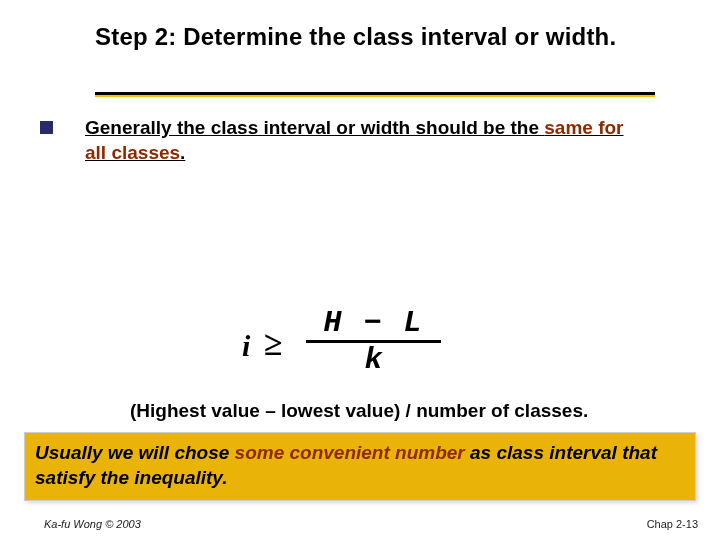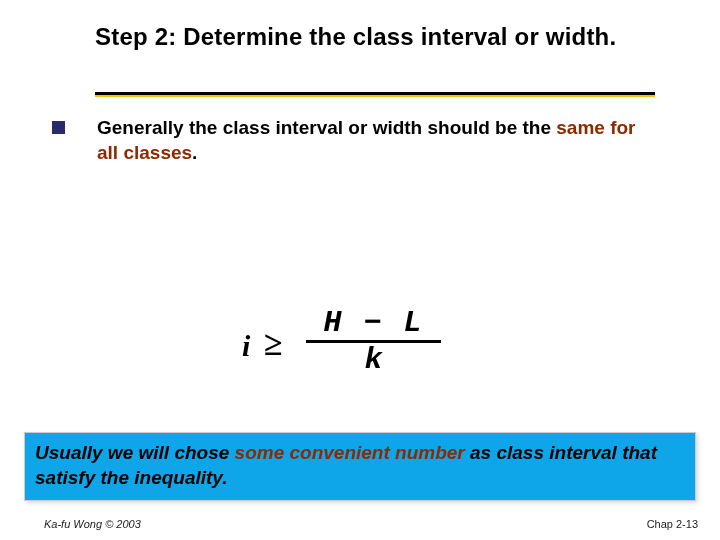--- a/index.html
+++ b/index.html
@@ -3,40 +3,40 @@
 <meta charset="utf-8">
 <style>
   * { margin: 0; padding: 0; box-sizing: border-box; }
   html, body { width: 720px; height: 540px; font-family: Verdana, Geneva, sans-serif; background: #fff; color: #000; }
   .slide { position: relative; width: 720px; height: 540px; }
   .title { position: absolute; left: 95px; top: 22px; width: 560px; font-size: 24px; font-weight: bold; line-height: 1.25; letter-spacing: 0.2px; }
   .title-underline { position: absolute; left: 95px; top: 92px; width: 560px; height: 5px; }
   .title-underline .black { position: absolute; left: 0; top: 0; width: 100%; height: 3px; background: #000; }
   .title-underline .yellow { position: absolute; left: 0; top: 3px; width: 100%; height: 2px; background: #f6c400; }
 
-  .bullets { position: absolute; left: 52px; top: 115px; width: 605px; }
+  .bullets { position: absolute; left: 40px; top: 115px; width: 605px; text-decoration: underline; }
   .bullet { display: flex; align-items: flex-start; margin-bottom: 6px; }
   .bullet .marker { flex: 0 0 auto; width: 13px; height: 13px; background: #2a2a6a; margin-top: 6px; margin-right: 32px; }
   .bullet .text { flex: 1 1 auto; font-size: 19px; font-weight: bold; line-height: 1.32; }
   .emph { color: #8d2a00; }
 
   .formula { position: absolute; left: 242px; top: 307px; width: 220px; height: 70px; }
   .formula .ivar { position: absolute; left: 0; top: 22px; font-family: "Times New Roman", serif; font-style: italic; font-weight: bold; font-size: 30px; }
   .formula .ge { position: absolute; left: 22px; top: 18px; font-family: "Times New Roman", serif; font-size: 34px; font-weight: bold; }
   .formula .frac { position: absolute; left: 64px; top: 0; width: 135px; text-align: center; font-family: Liberation Mono, monospace; font-style: italic; font-weight: bold; }
   .formula .num { font-size: 30px; line-height: 32px; letter-spacing: 2px; }
   .formula .bar { height: 3px; background: #000; margin: 1px 0; }
   .formula .den { font-size: 30px; line-height: 32px; }
 
   .ci-line { position: absolute; left: 26px; top: 360px; font-size: 19px; font-weight: bold; }
   .ci-line .ge2 { font-family: "Times New Roman", serif; font-size: 22px; padding-left: 6px; }
 
   .formula-words { position: absolute; left: 130px; top: 400px; font-size: 19px; font-weight: bold; width: 570px; }
 
-  .note-box { position: absolute; left: 24px; top: 432px; width: 672px; background: #0ea5e9; border: 1px solid #ccc; padding: 8px 10px 10px 10px; box-shadow: 2px 2px 4px rgba(0,0,0,0.15); }
+  .note-box { position: absolute; left: 24px; top: 432px; width: 672px; background: #eab308; border: 1px solid #ccc; padding: 8px 10px 10px 10px; box-shadow: 2px 2px 4px rgba(0,0,0,0.15); }
   .note-box .note { font-size: 19px; font-weight: bold; font-style: italic; line-height: 1.3; }
 
   .footer-left { position: absolute; left: 22px; bottom: 10px; font-size: 11px; font-style: italic; color: #222; margin-left: 22px; }
   .footer-right { position: absolute; right: 22px; bottom: 10px; font-size: 11px; color: #222; }
 </style>
 </head>
 <body>
 
 <div class="slide">
 
@@ -63,20 +63,21 @@
     <div class="ivar">i</div>
     <div class="ge">≥</div>
     <div class="frac">
       <div class="num">H − L</div>
       <div class="bar"></div>
       <div class="den">k</div>
     </div>
   </div>
 
 
+  <div class="formula-words">(Highest value – lowest value) / number of classes.</div>
 
   <div class="note-box">
     <div class="note">
       <span>Usually we will chose </span><span class="emph">some convenient number</span><span> as class interval that satisfy the inequality.</span>
     </div>
   </div>
 
   <div class="footer-left">Ka-fu Wong © 2003</div>
   <div class="footer-right">Chap 2-13</div>
 

